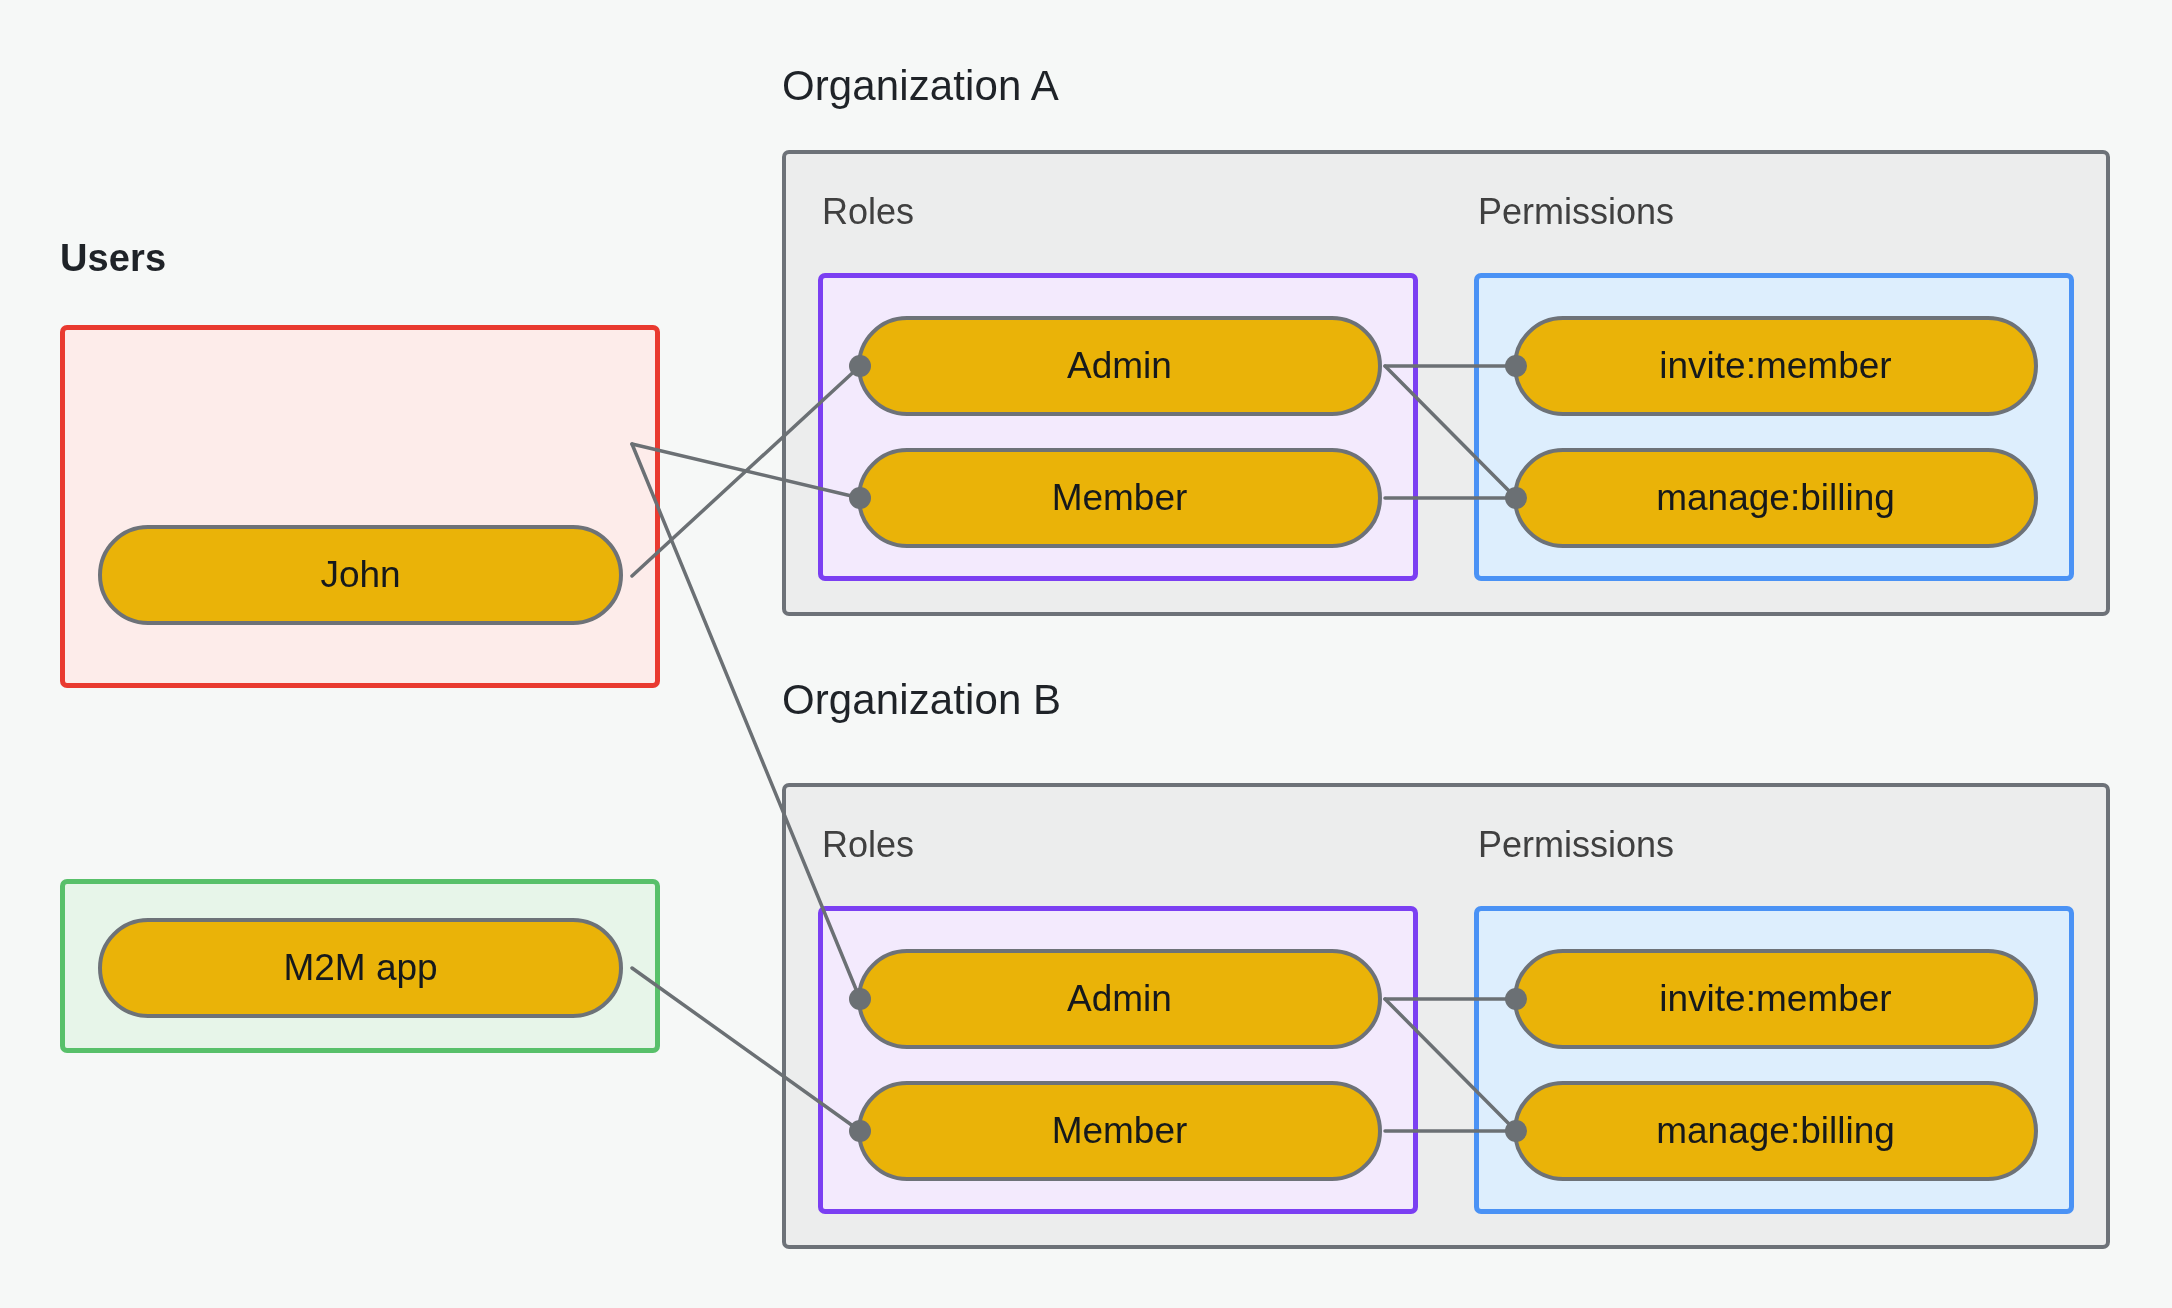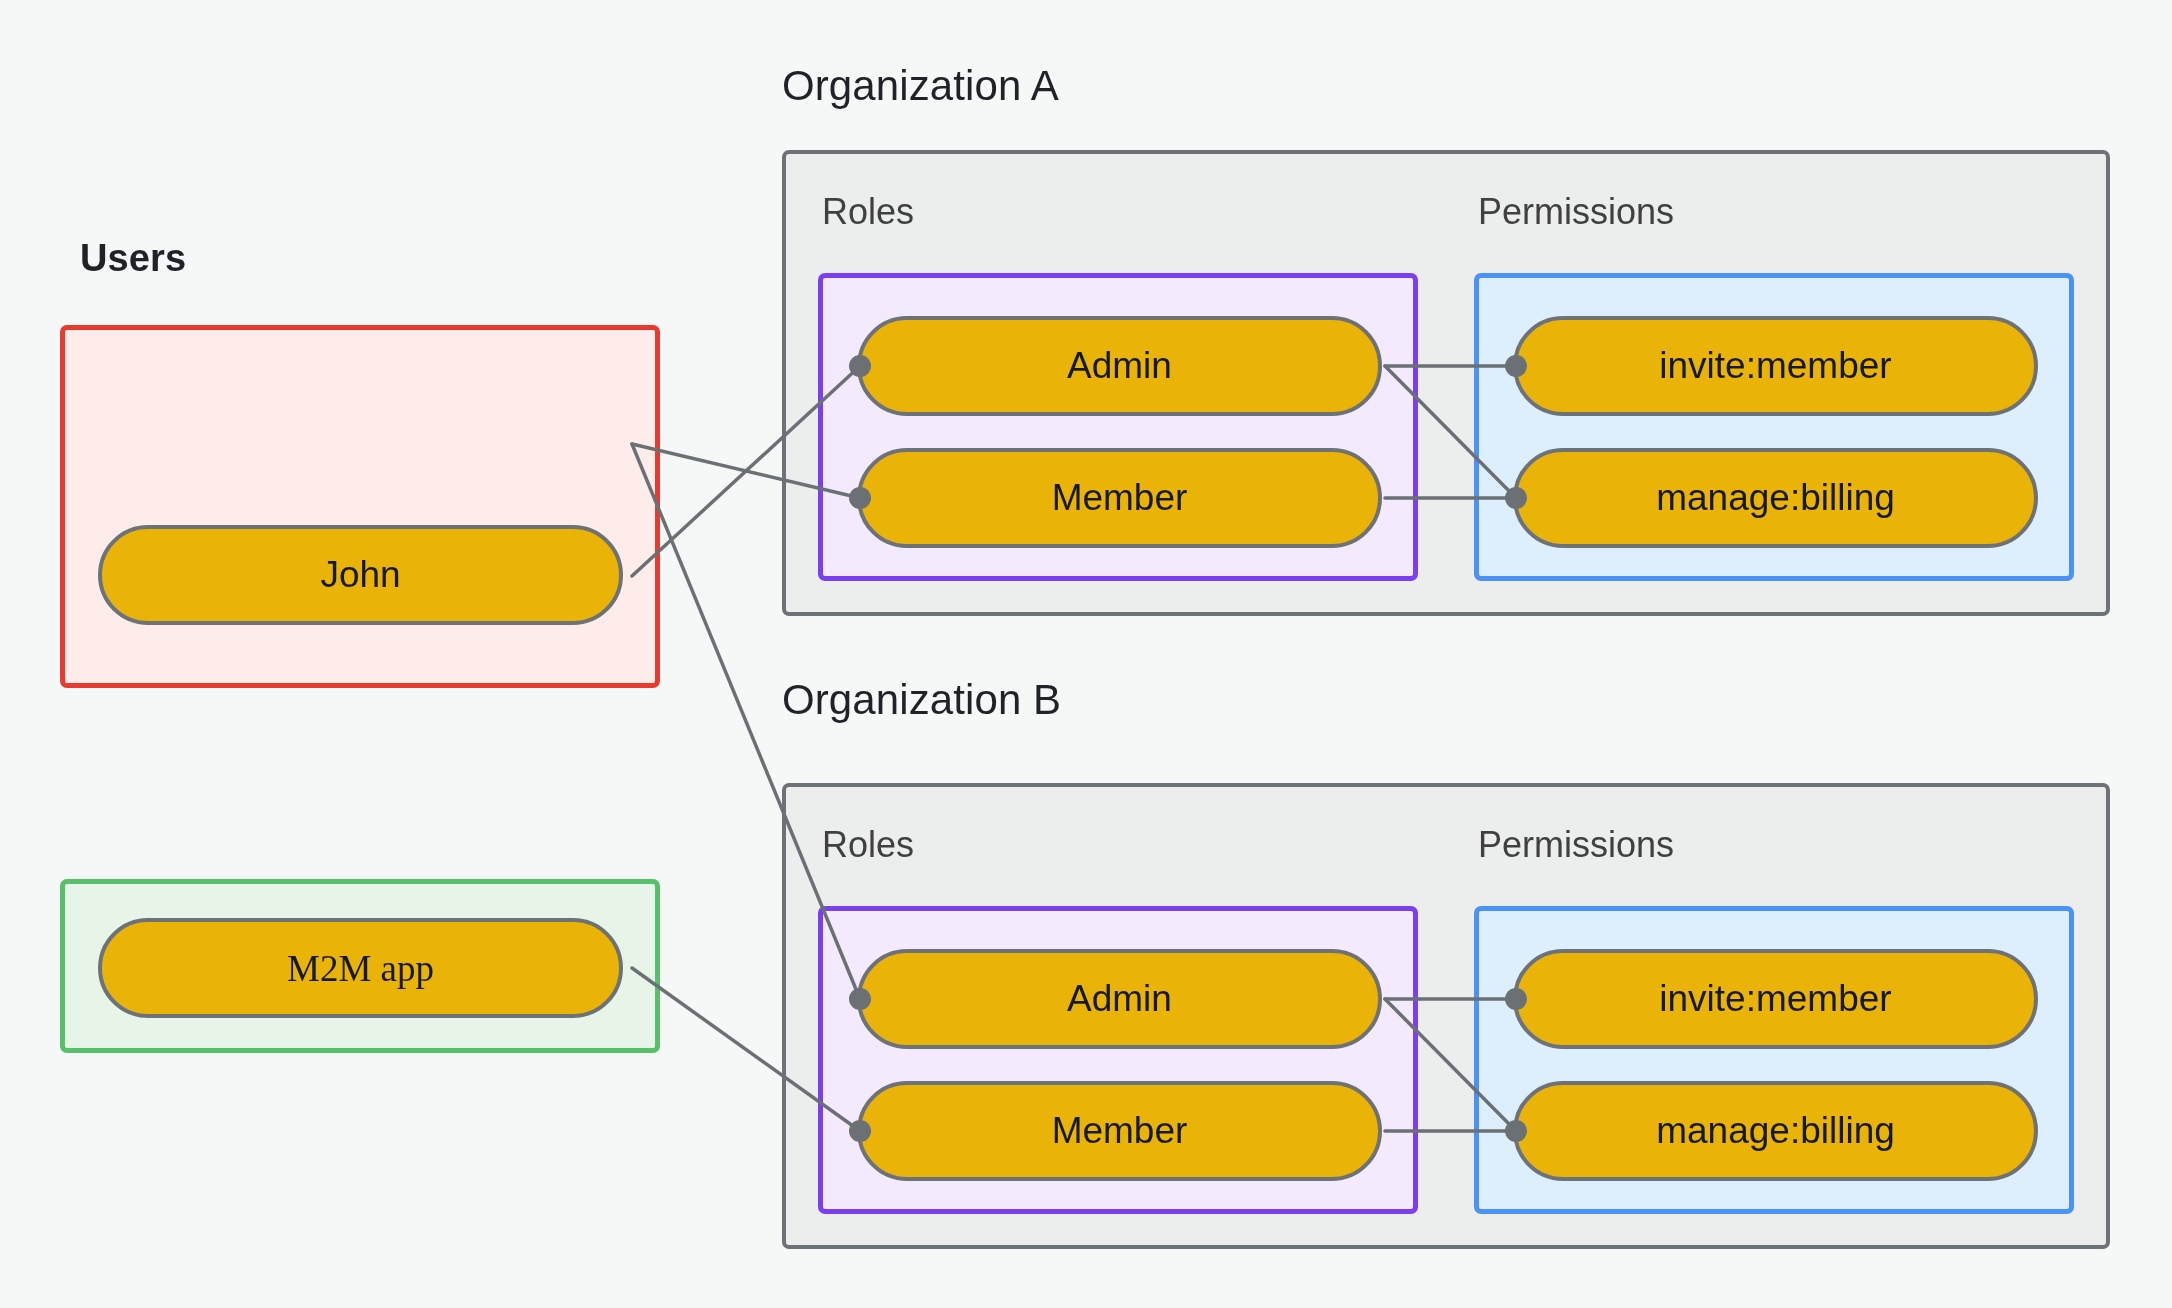--- a/index.html
+++ b/index.html
@@ -123,31 +123,31 @@
       <circle cx="860" cy="498" r="11"></circle>
       <circle cx="1516" cy="366" r="11"></circle>
       <circle cx="1516" cy="498" r="11"></circle>
       <circle cx="860" cy="999" r="11"></circle>
       <circle cx="860" cy="1131" r="11"></circle>
       <circle cx="1516" cy="999" r="11"></circle>
       <circle cx="1516" cy="1131" r="11"></circle>
     </g>
   </svg>
 
-  <div class="group-title" style="left:60px; top:237px;margin-left:20px;">Users</div>
+  <div class="group-title" style="left:60px; top:237px;">Users</div>
 
   <div class="container-box users-box" style="left:60px; top:325px; width:600px; height:363px;"></div>
 
 
   <div class="node" style="left:98px; top:525px; width:525px; height:100px;">John</div>
 
 
   <div class="container-box m2m-box" style="left:60px; top:879px; width:600px; height:174px;"></div>
 
-  <div class="node" style="left:98px; top:918px; width:525px; height:100px;font-family:Liberation Serif, serif;">M2M app</div>
+  <div class="node" style="left:98px; top:918px; width:525px; height:100px;">M2M app</div>
 
   <div class="org-title" style="left:782px; top:62px;">Organization A</div>
 
   <div class="container-box org-box" style="left:782px; top:150px; width:1328px; height:466px;"></div>
 
   <div class="section-title" style="left:822px; top:191px;">Roles</div>
 
   <div class="section-title" style="left:1478px; top:191px;">Permissions</div>
 
   <div class="container-box roles-box" style="left:818px; top:273px; width:600px; height:308px;"></div>

